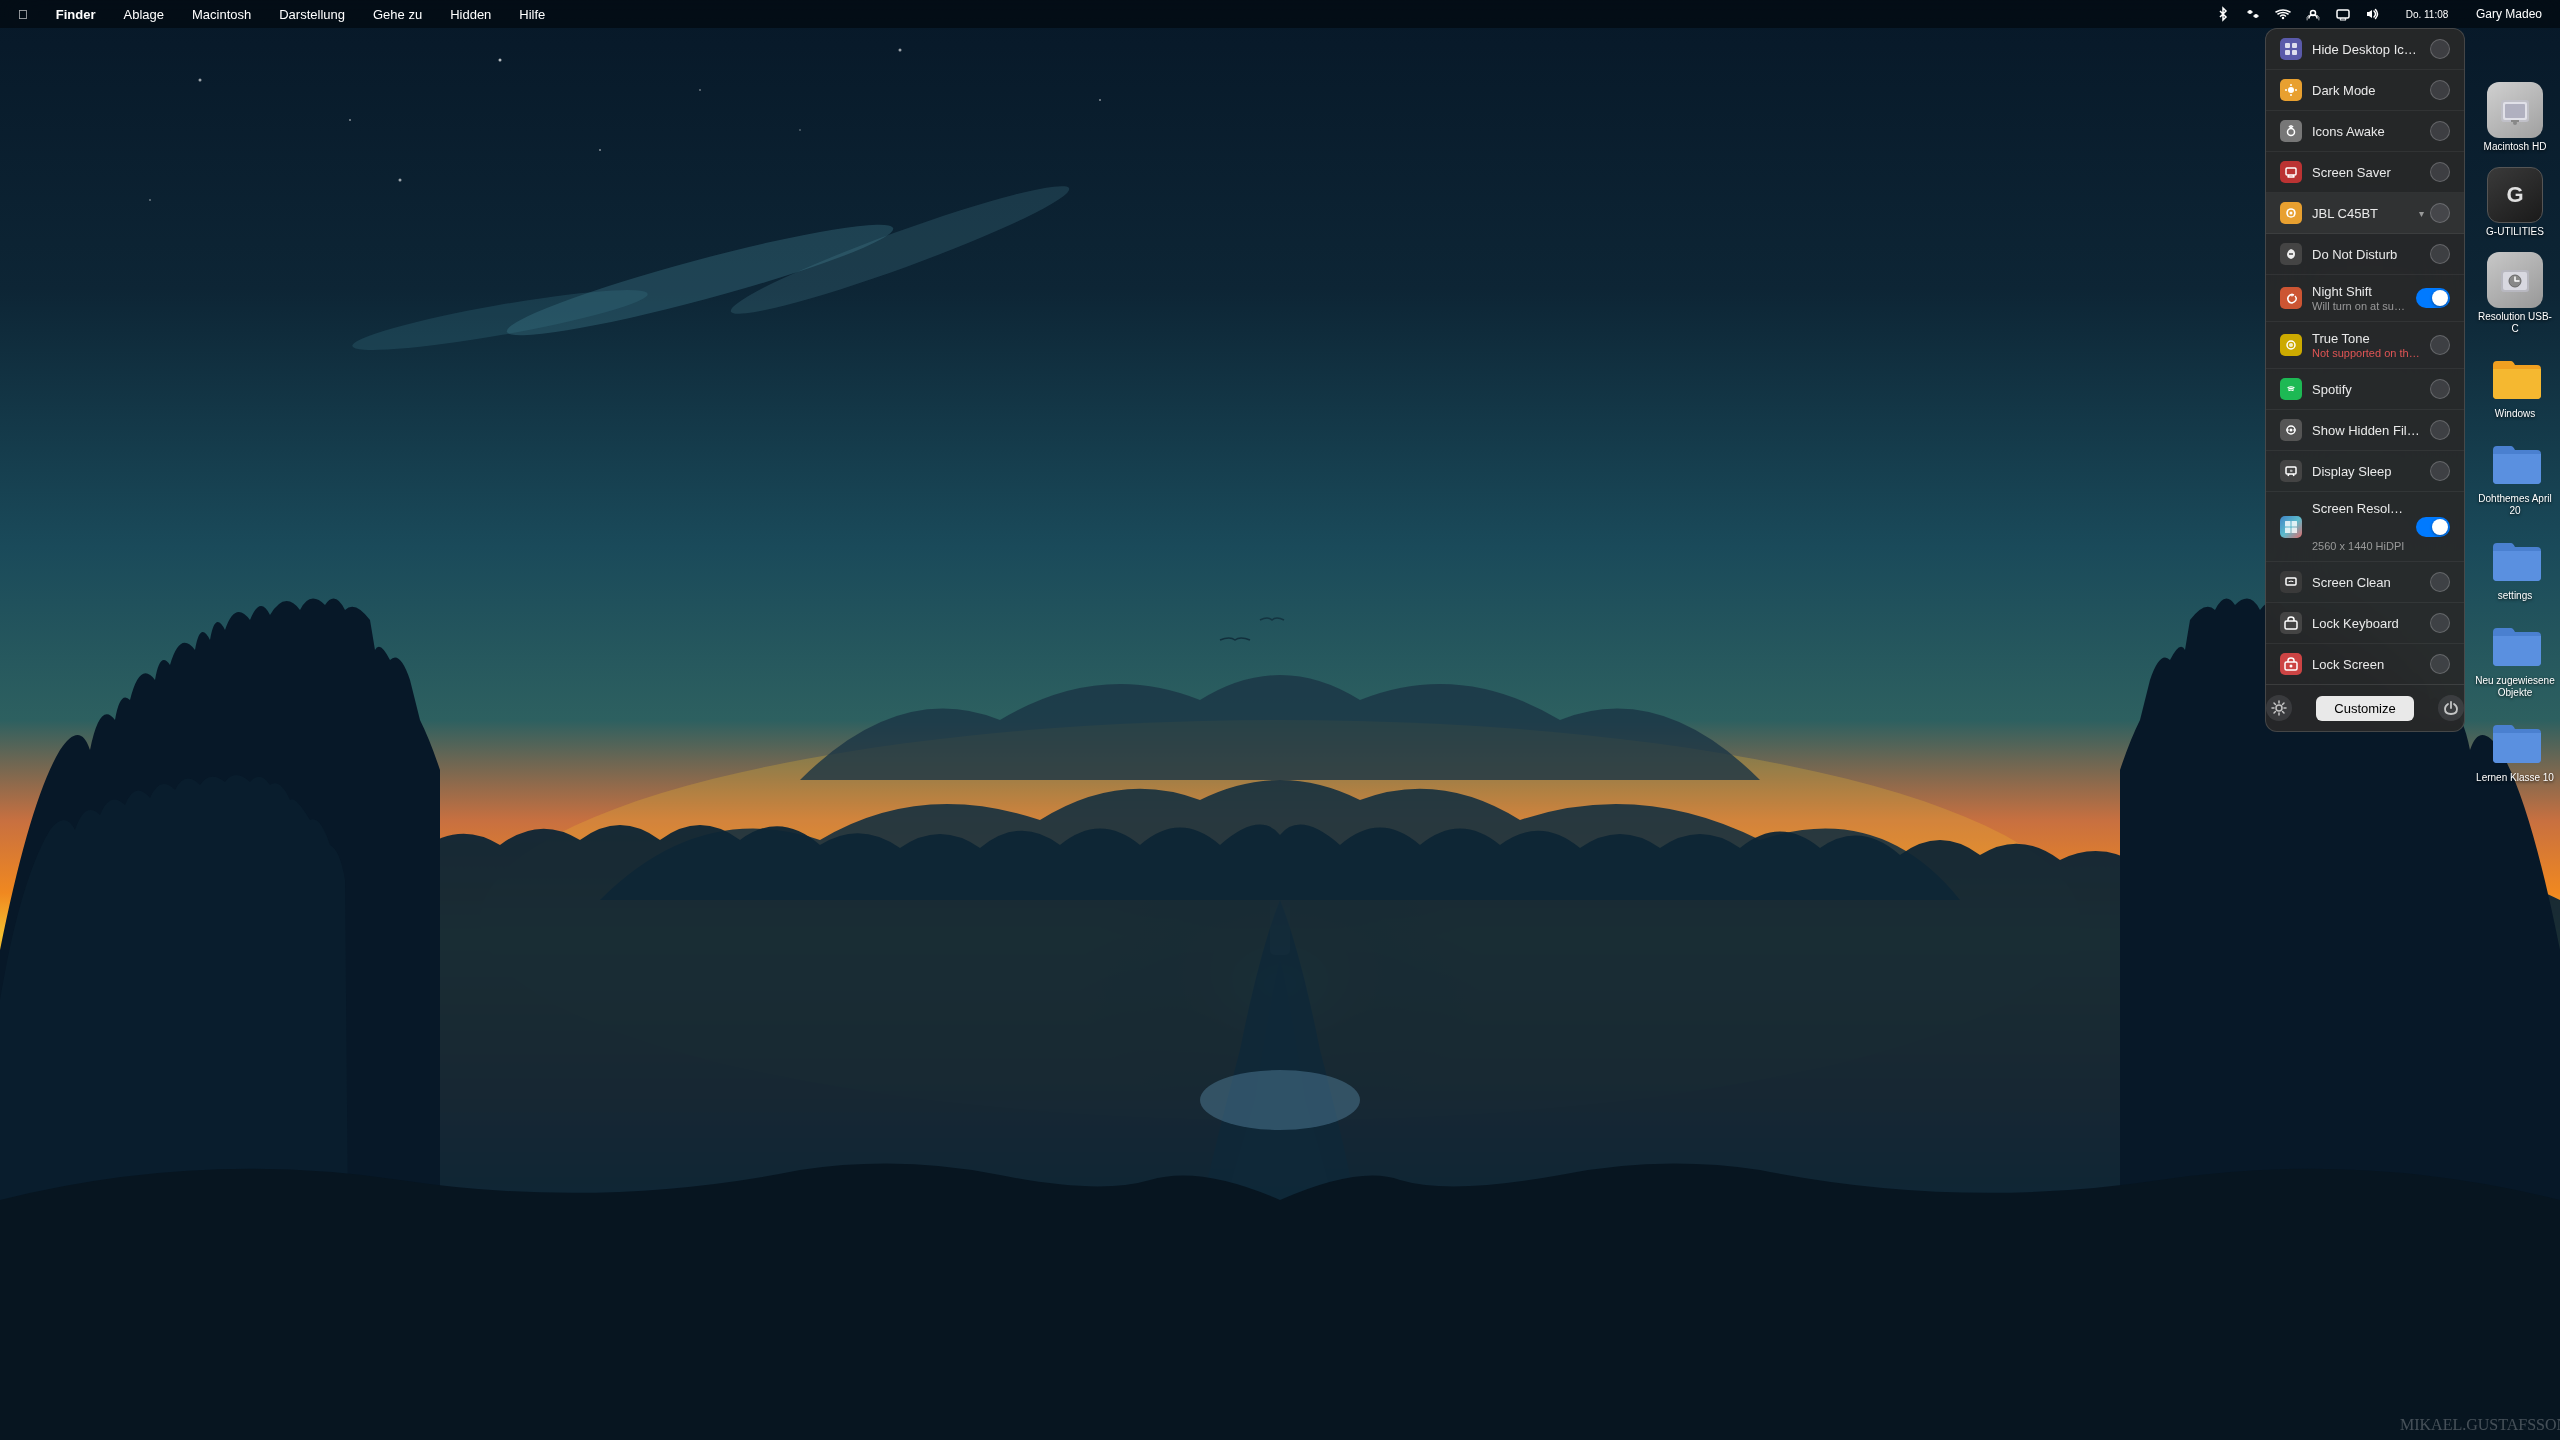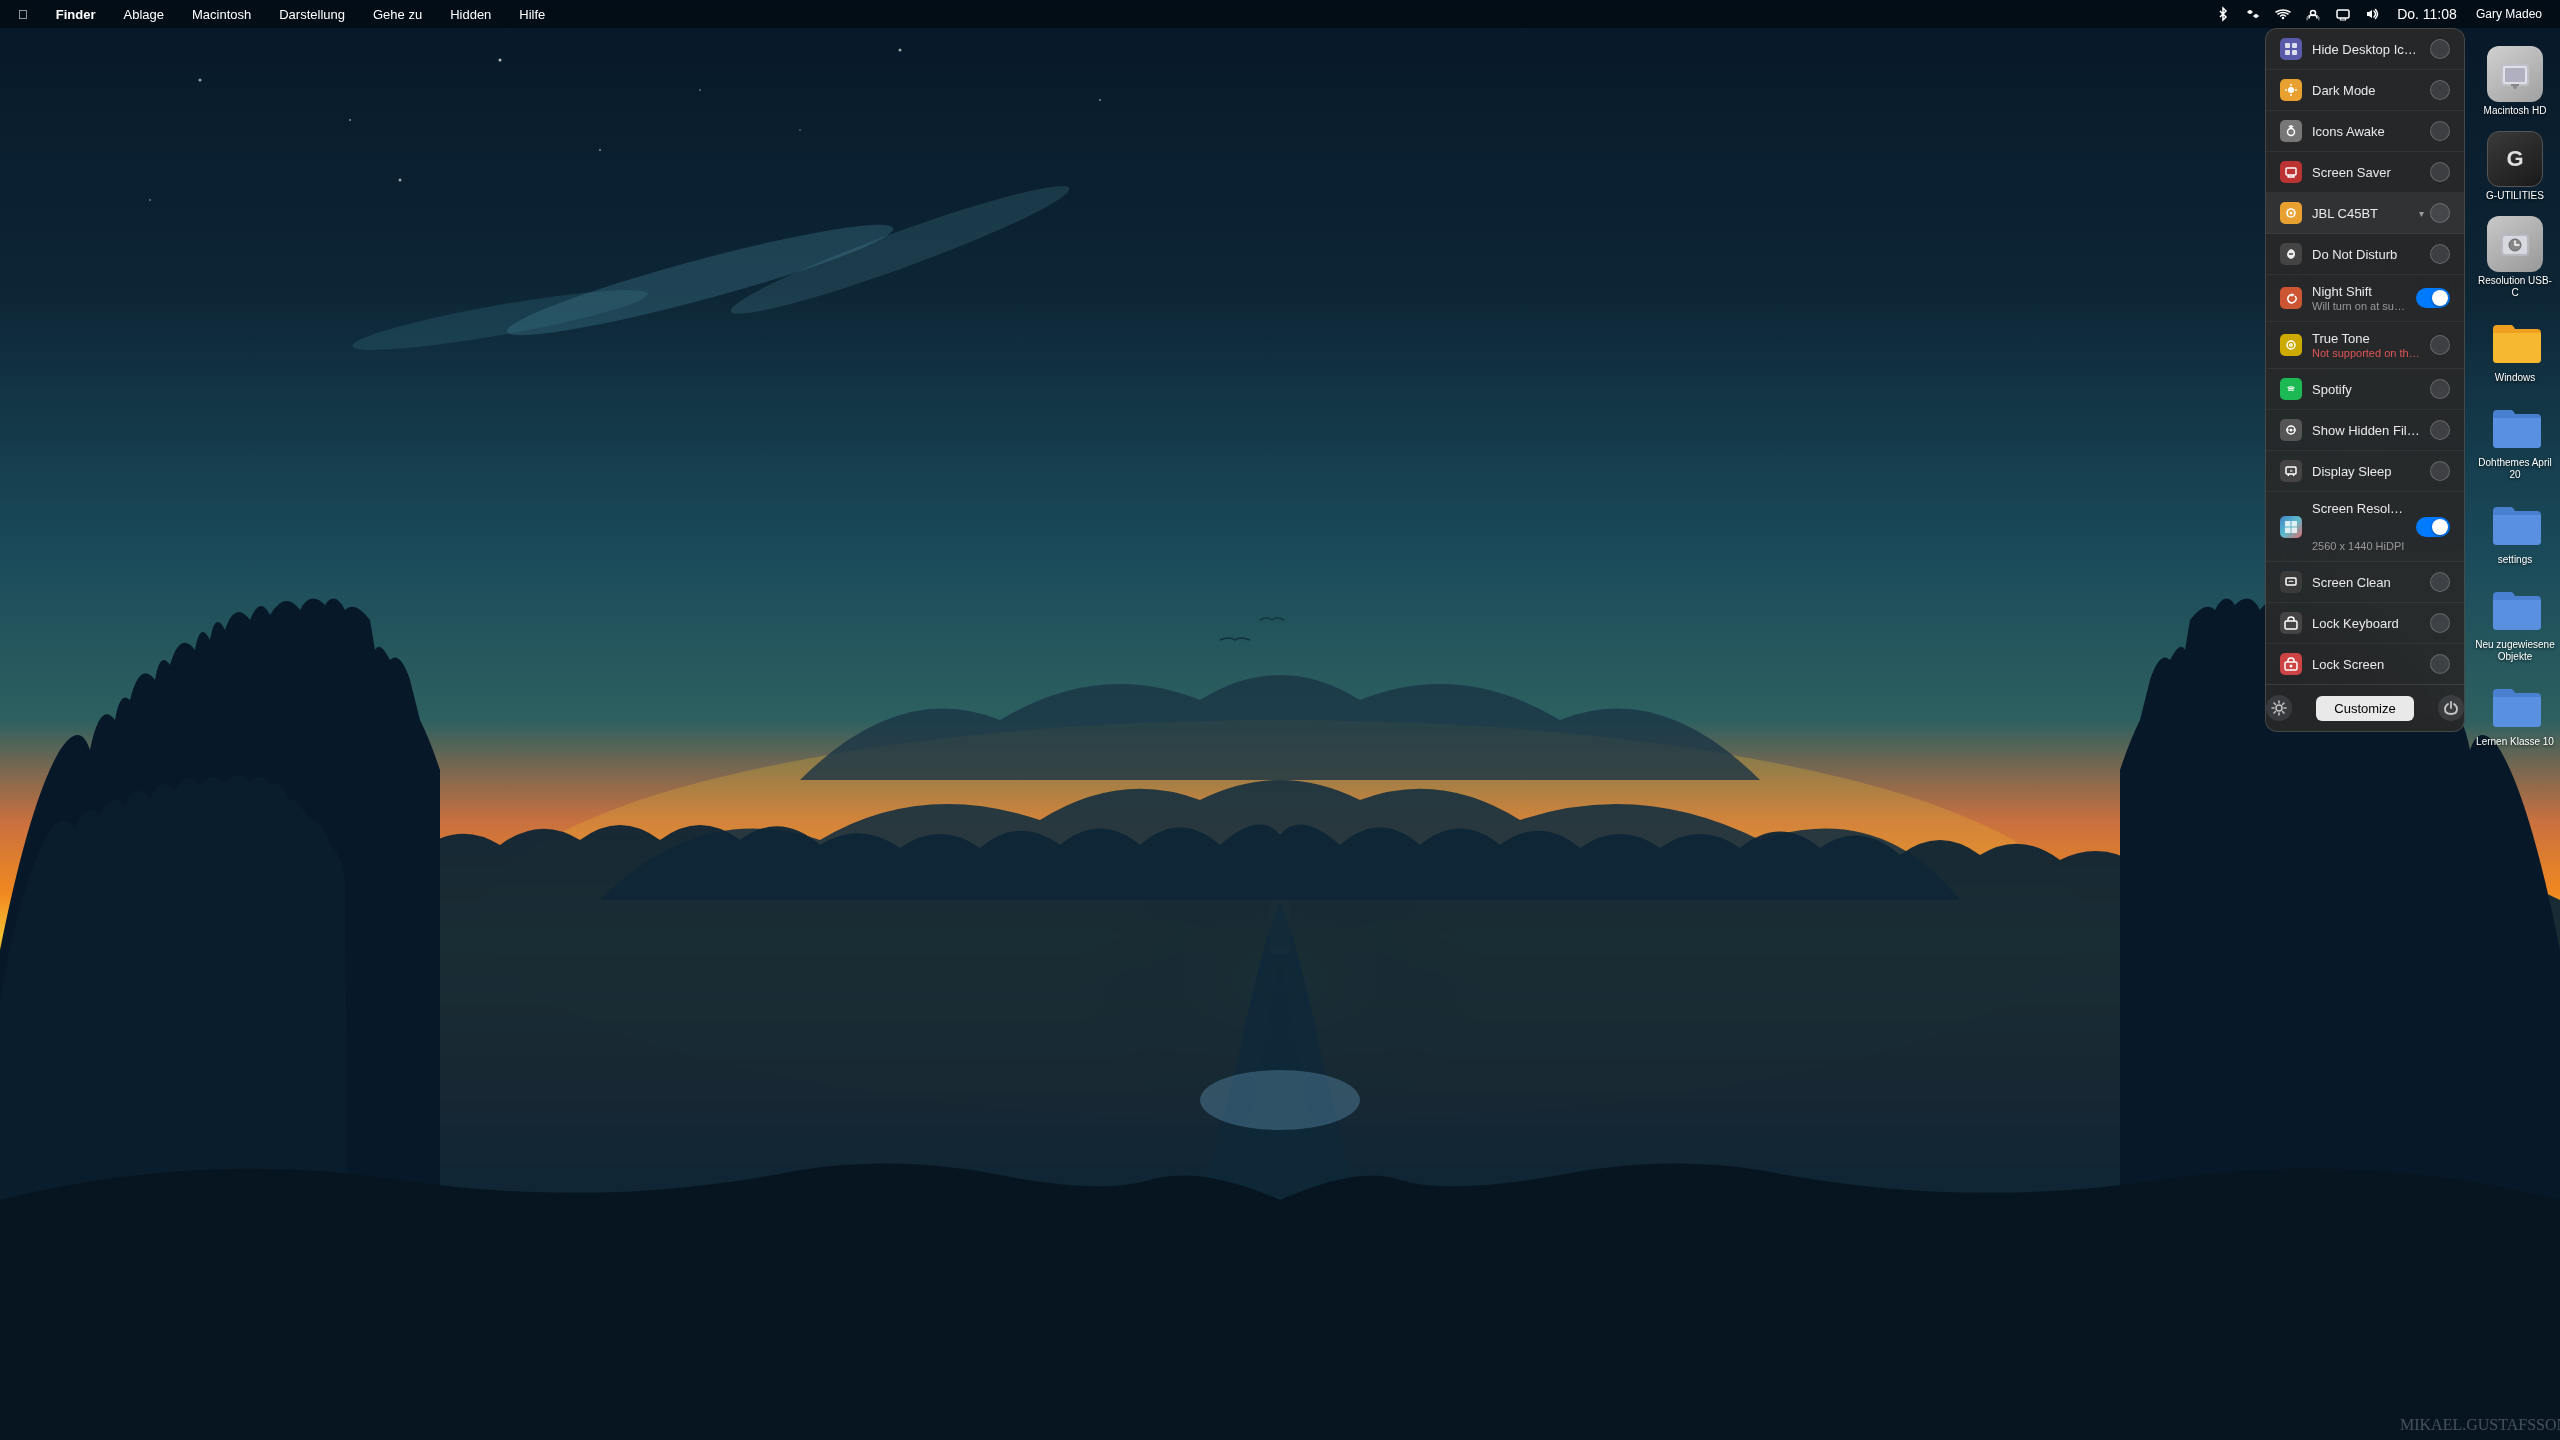--- a/index.html
+++ b/index.html
@@ -65,21 +65,21 @@
       align-items: center;
       justify-content: center;
       cursor: pointer;
       border-radius: 4px;
       font-size: 14px;
     }
 
     
     #dock {
       position: absolute;
-      top: 32px;
+      top: 68px;
       right: 0;
       width: 90px;
       display: flex;
       flex-direction: column;
       align-items: center;
       gap: 6px;
       padding: 10px 0;
       z-index: 50;
     }
 
@@ -401,21 +401,21 @@
             <path d="M6 12 L5 14 M10 12 L11 14 M5 14 L11 14" stroke="white" stroke-width="1" fill="none"></path>
           </svg>
       </div>
       <div class="menubar-icon">
         <svg width="16" height="16" viewBox="0 0 16 16">
             <path d="M4 6 L7 4 L7 12 L4 10 L2 10 L2 6 Z" fill="white"></path>
             <path d="M9 5 Q12 8 9 11" stroke="white" stroke-width="1.5" fill="none" stroke-linecap="round"></path>
             <path d="M10.5 3.5 Q14.5 8 10.5 12.5" stroke="white" stroke-width="1.5" fill="none" stroke-linecap="round"></path>
           </svg>
       </div>
-      <div class="menubar-icon" style="min-width: 70px; font-size: 14px;">
+      <div class="menubar-icon" style="min-width: 70px; font-size: 10px;">
         <span>Do. 11:08</span>
       </div>
       <div class="menu-item">Gary Madeo</div>
     </div>
   </div>
 
   <div id="gutilities-panel">
     <div id="panel-rows">
 
       <div class="panel-row">

